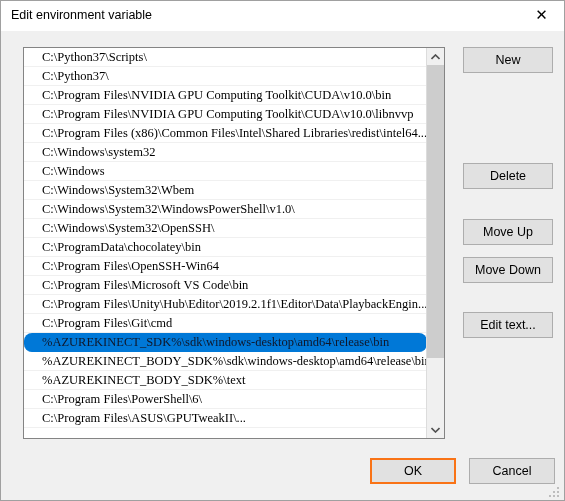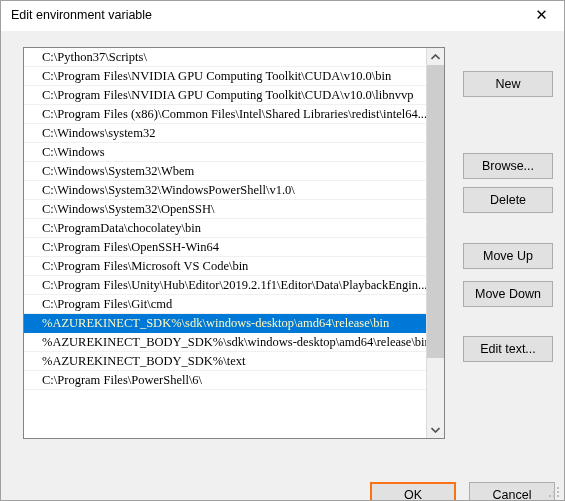--- a/index.html
+++ b/index.html
@@ -100,22 +100,23 @@
     color: #000000;
     white-space: nowrap;
     overflow: hidden;
     border-bottom: 1px solid #f0f0f0;
     box-sizing: border-box;
     cursor: default;
     font-family: Liberation Serif, serif;
   }
   .row.selected {
     background: #0078d7;
-    color: #fef9c3;
+    color: #0f172a;
     border-bottom-color: #0078d7;
+    border-radius: 8px;
   }
 
   
   .scrollbar {
     position: absolute;
     right: 0;
     top: 0;
     width: 18px;
     height: 100%;
     background: #f0f0f0;
@@ -155,21 +156,20 @@
     font-family: "Liberation Sans", sans-serif;
     font-size: 12.5px;
     color: #000000;
     text-align: center;
     line-height: 1;
     display: flex;
     align-items: center;
     justify-content: center;
     cursor: default;
     padding: 0;
-    margin-top: 24px;
   }
   .side-btn {
     left: 462px;
     width: 90px;
     height: 26px;
   }
 
   
   .footer-btn {
     width: 86px;
@@ -209,56 +209,57 @@
     <div class="close-button">
       <span class="close-glyph">✕</span>
     </div>
   </div>
 
   <div class="body-area">
 
     <div class="listbox">
       <div class="list-rows" id="list-rows">
           <div class="row">C:\Python37\Scripts\</div>
+          <div class="row">C:\Python37\</div>
           <div class="row">C:\Program Files\NVIDIA GPU Computing Toolkit\CUDA\v10.0\bin</div>
           <div class="row">C:\Program Files\NVIDIA GPU Computing Toolkit\CUDA\v10.0\libnvvp</div>
           <div class="row">C:\Program Files (x86)\Common Files\Intel\Shared Libraries\redist\intel64...</div>
           <div class="row">C:\Windows\system32</div>
           <div class="row">C:\Windows</div>
           <div class="row">C:\Windows\System32\Wbem</div>
           <div class="row">C:\Windows\System32\WindowsPowerShell\v1.0\</div>
           <div class="row">C:\Windows\System32\OpenSSH\</div>
           <div class="row">C:\ProgramData\chocolatey\bin</div>
           <div class="row">C:\Program Files\OpenSSH-Win64</div>
           <div class="row">C:\Program Files\Microsoft VS Code\bin</div>
           <div class="row">C:\Program Files\Unity\Hub\Editor\2019.2.1f1\Editor\Data\PlaybackEngin...</div>
           <div class="row">C:\Program Files\Git\cmd</div>
           <div class="row selected">%AZUREKINECT_SDK%\sdk\windows-desktop\amd64\release\bin</div>
           <div class="row">%AZUREKINECT_BODY_SDK%\sdk\windows-desktop\amd64\release\bin</div>
           <div class="row">%AZUREKINECT_BODY_SDK%\text</div>
           <div class="row">C:\Program Files\PowerShell\6\</div>
+          <div class="row">C:\Program Files\ASUS\GPUTweakII\...</div>
         </div>
 
       <div class="scrollbar">
         <div class="sb-arrow sb-up">
           <svg width="9" height="6" viewBox="0 0 9 6">
             <path d="M0.5 5 L4.5 1 L8.5 5" stroke="#505050" stroke-width="1.6" fill="none"></path>
           </svg>
         </div>
         <div class="sb-thumb"></div>
         <div class="sb-arrow sb-down">
           <svg width="9" height="6" viewBox="0 0 9 6">
             <path d="M0.5 1 L4.5 5 L8.5 1" stroke="#505050" stroke-width="1.6" fill="none"></path>
           </svg>
         </div>
       </div>
     </div>
 
     <div class="btn side-btn" style="top:16px">New</div>
-    <div class="btn side-btn" style="top:98px">Browse...</div>
     <div class="btn side-btn" style="top:132px">Delete</div>
     <div class="btn side-btn" style="top:226px">Move Down</div>
     <div class="btn side-btn" style="top:188px">Move Up</div>
     <div class="btn side-btn" style="top:281px">Edit text...</div>
 
     <div class="btn footer-btn btn-ok">OK</div>
     <div class="btn footer-btn btn-cancel">Cancel</div>
   </div>
 
   <div class="grip" id="grip">

